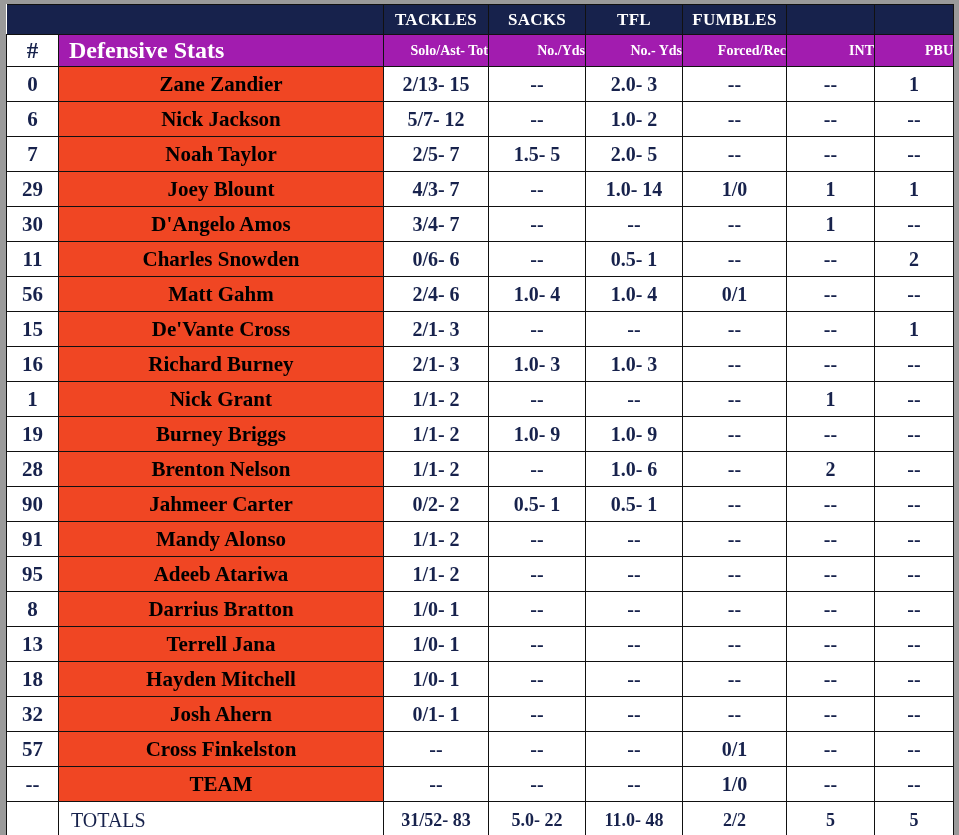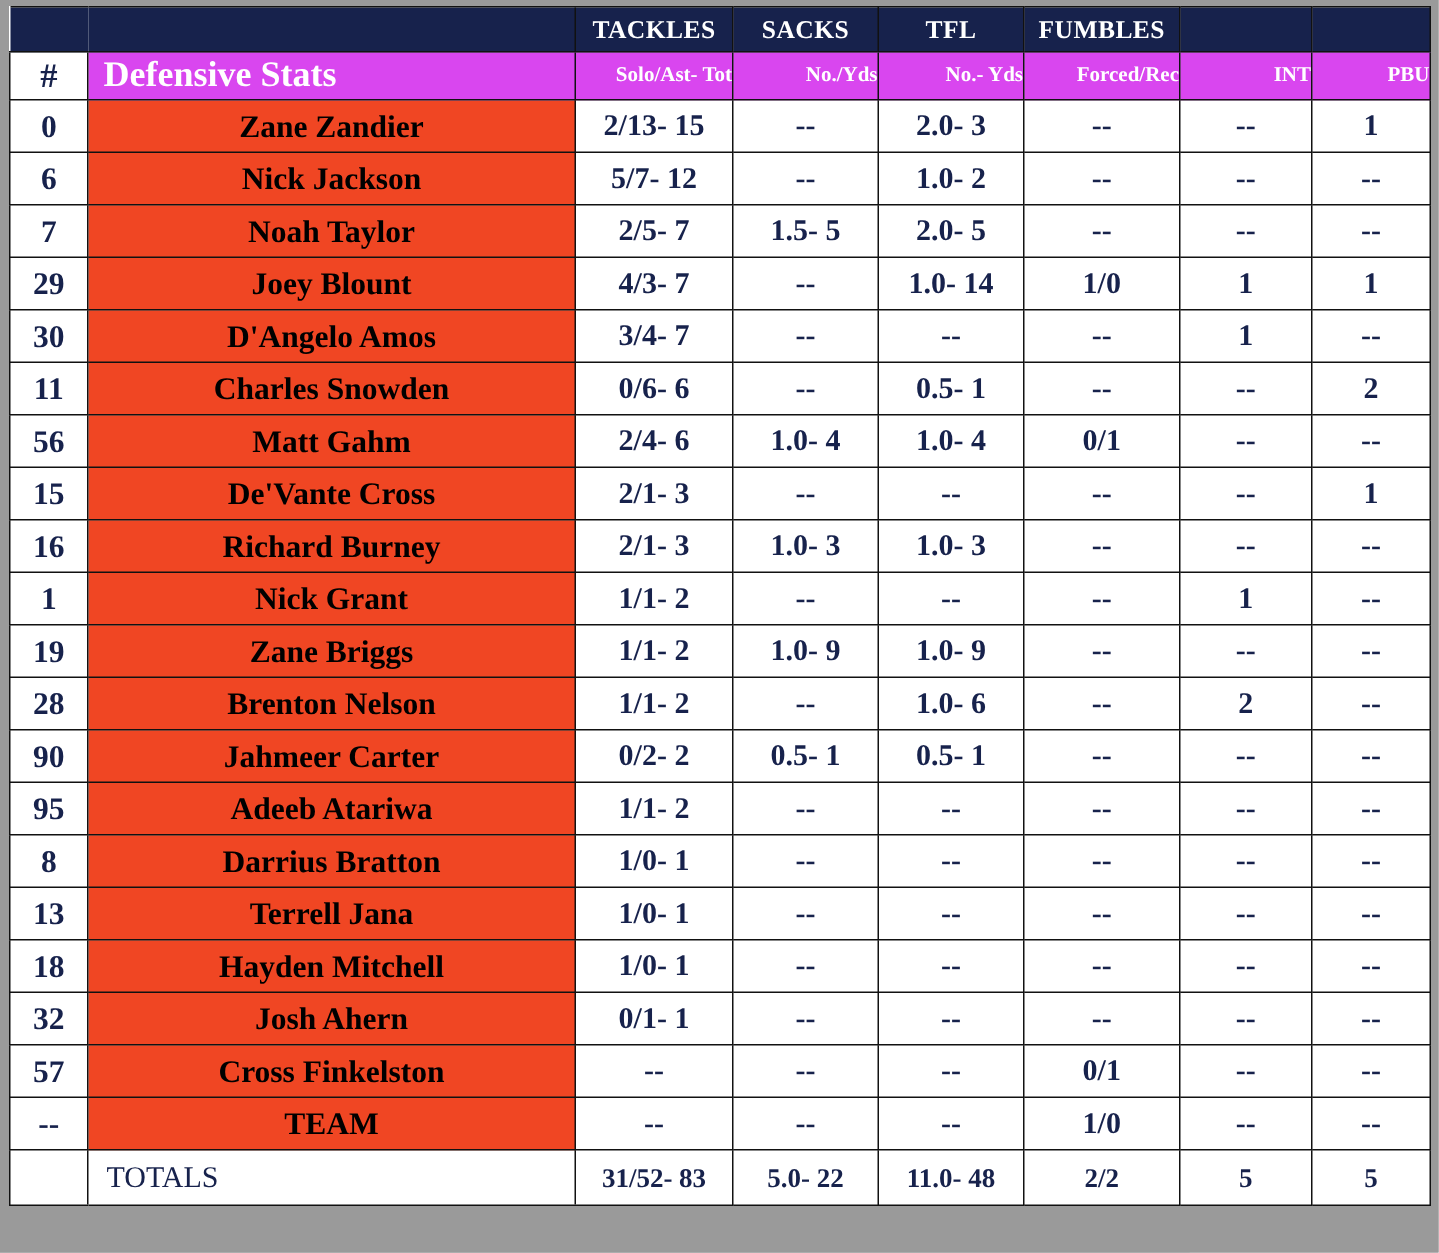--- a/index.html
+++ b/index.html
@@ -40,21 +40,21 @@
     border-bottom: none;
   }
   .hdr-top .blank {
     border-right: none;
     border-left: none;
   }
   .hdr-top .grp {
     border-bottom: none;
   }
   .hdr-bot td, .hdr-bot th {
-    background: #d946ef;
+    background: #a21caf;
     color: #ffffff;
     font-weight: bold;
     height: 31px;
     border-top: none;
   }
   .hdr-bot .num {
     font-size: 23px;
   }
   .hdr-bot .title {
     font-size: 24px;
@@ -244,21 +244,21 @@
           <td class="name">Nick Grant</td>
           <td class="stat">1/1- 2</td>
           <td class="stat">--</td>
           <td class="stat">--</td>
           <td class="stat">--</td>
           <td class="stat">1</td>
           <td class="stat">--</td>
         </tr>
         <tr>
           <td class="num">19</td>
-          <td class="name">Zane Briggs</td>
+          <td class="name">Burney Briggs</td>
           <td class="stat">1/1- 2</td>
           <td class="stat">1.0- 9</td>
           <td class="stat">1.0- 9</td>
           <td class="stat">--</td>
           <td class="stat">--</td>
           <td class="stat">--</td>
         </tr>
         <tr>
           <td class="num">28</td>
           <td class="name">Brenton Nelson</td>
@@ -268,20 +268,30 @@
           <td class="stat">--</td>
           <td class="stat">2</td>
           <td class="stat">--</td>
         </tr>
         <tr>
           <td class="num">90</td>
           <td class="name">Jahmeer Carter</td>
           <td class="stat">0/2- 2</td>
           <td class="stat">0.5- 1</td>
           <td class="stat">0.5- 1</td>
+          <td class="stat">--</td>
+          <td class="stat">--</td>
+          <td class="stat">--</td>
+        </tr>
+        <tr>
+          <td class="num">91</td>
+          <td class="name">Mandy Alonso</td>
+          <td class="stat">1/1- 2</td>
+          <td class="stat">--</td>
+          <td class="stat">--</td>
           <td class="stat">--</td>
           <td class="stat">--</td>
           <td class="stat">--</td>
         </tr>
         <tr>
           <td class="num">95</td>
           <td class="name">Adeeb Atariwa</td>
           <td class="stat">1/1- 2</td>
           <td class="stat">--</td>
           <td class="stat">--</td>

